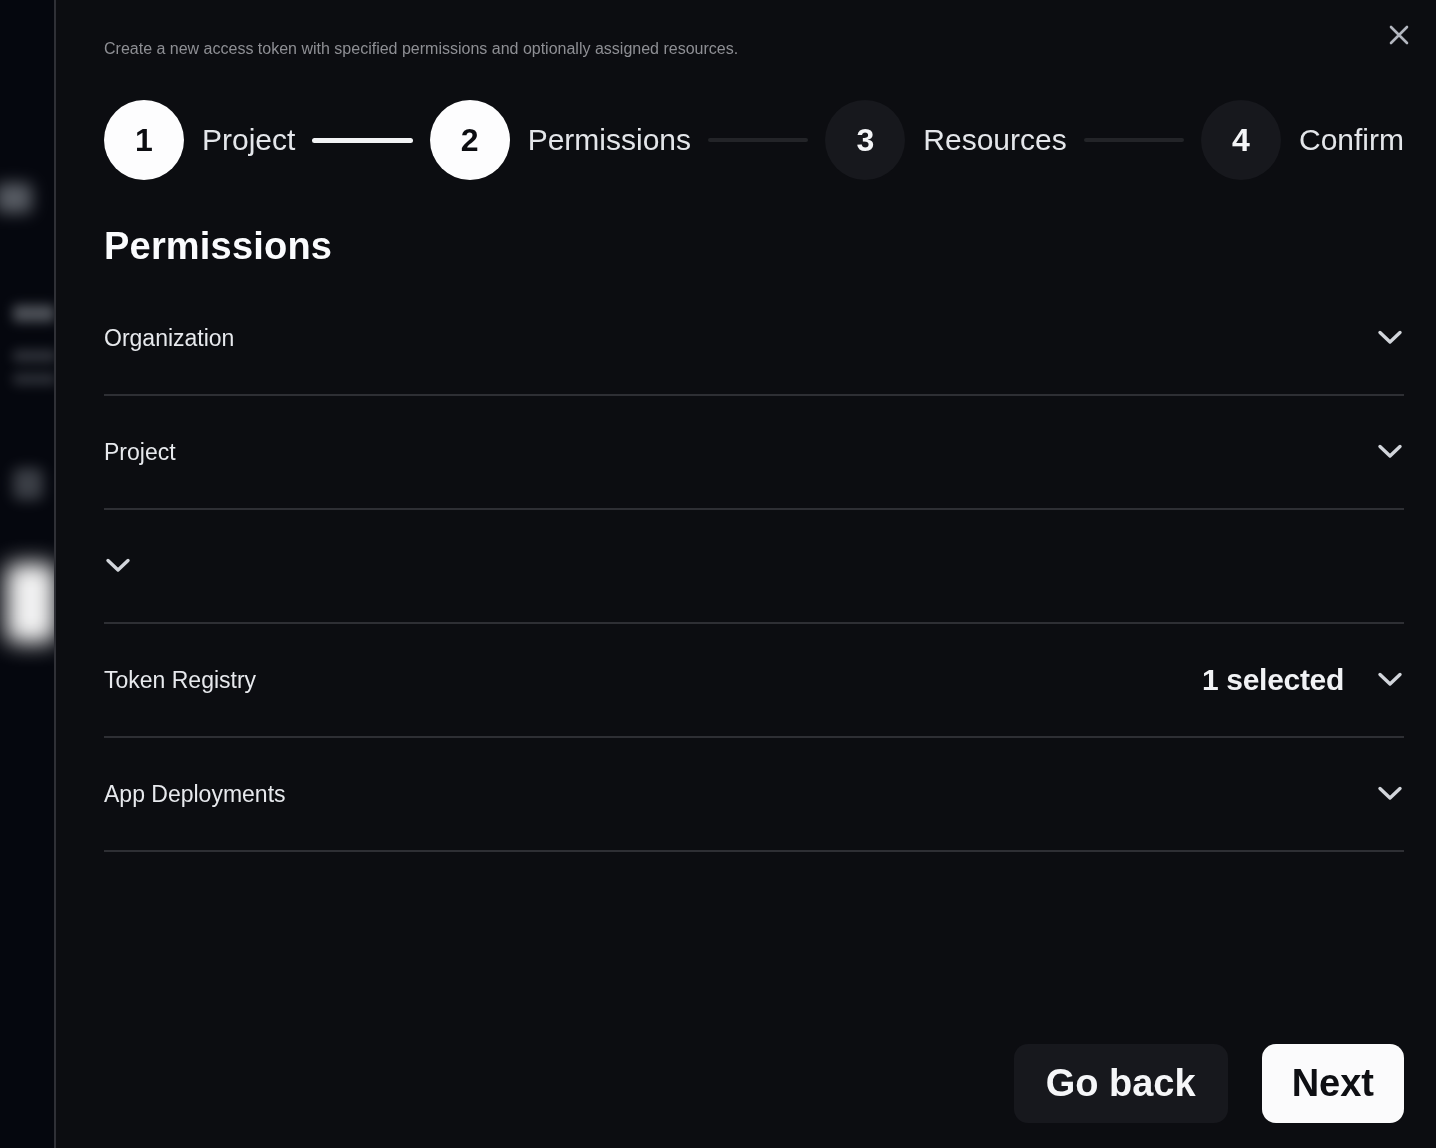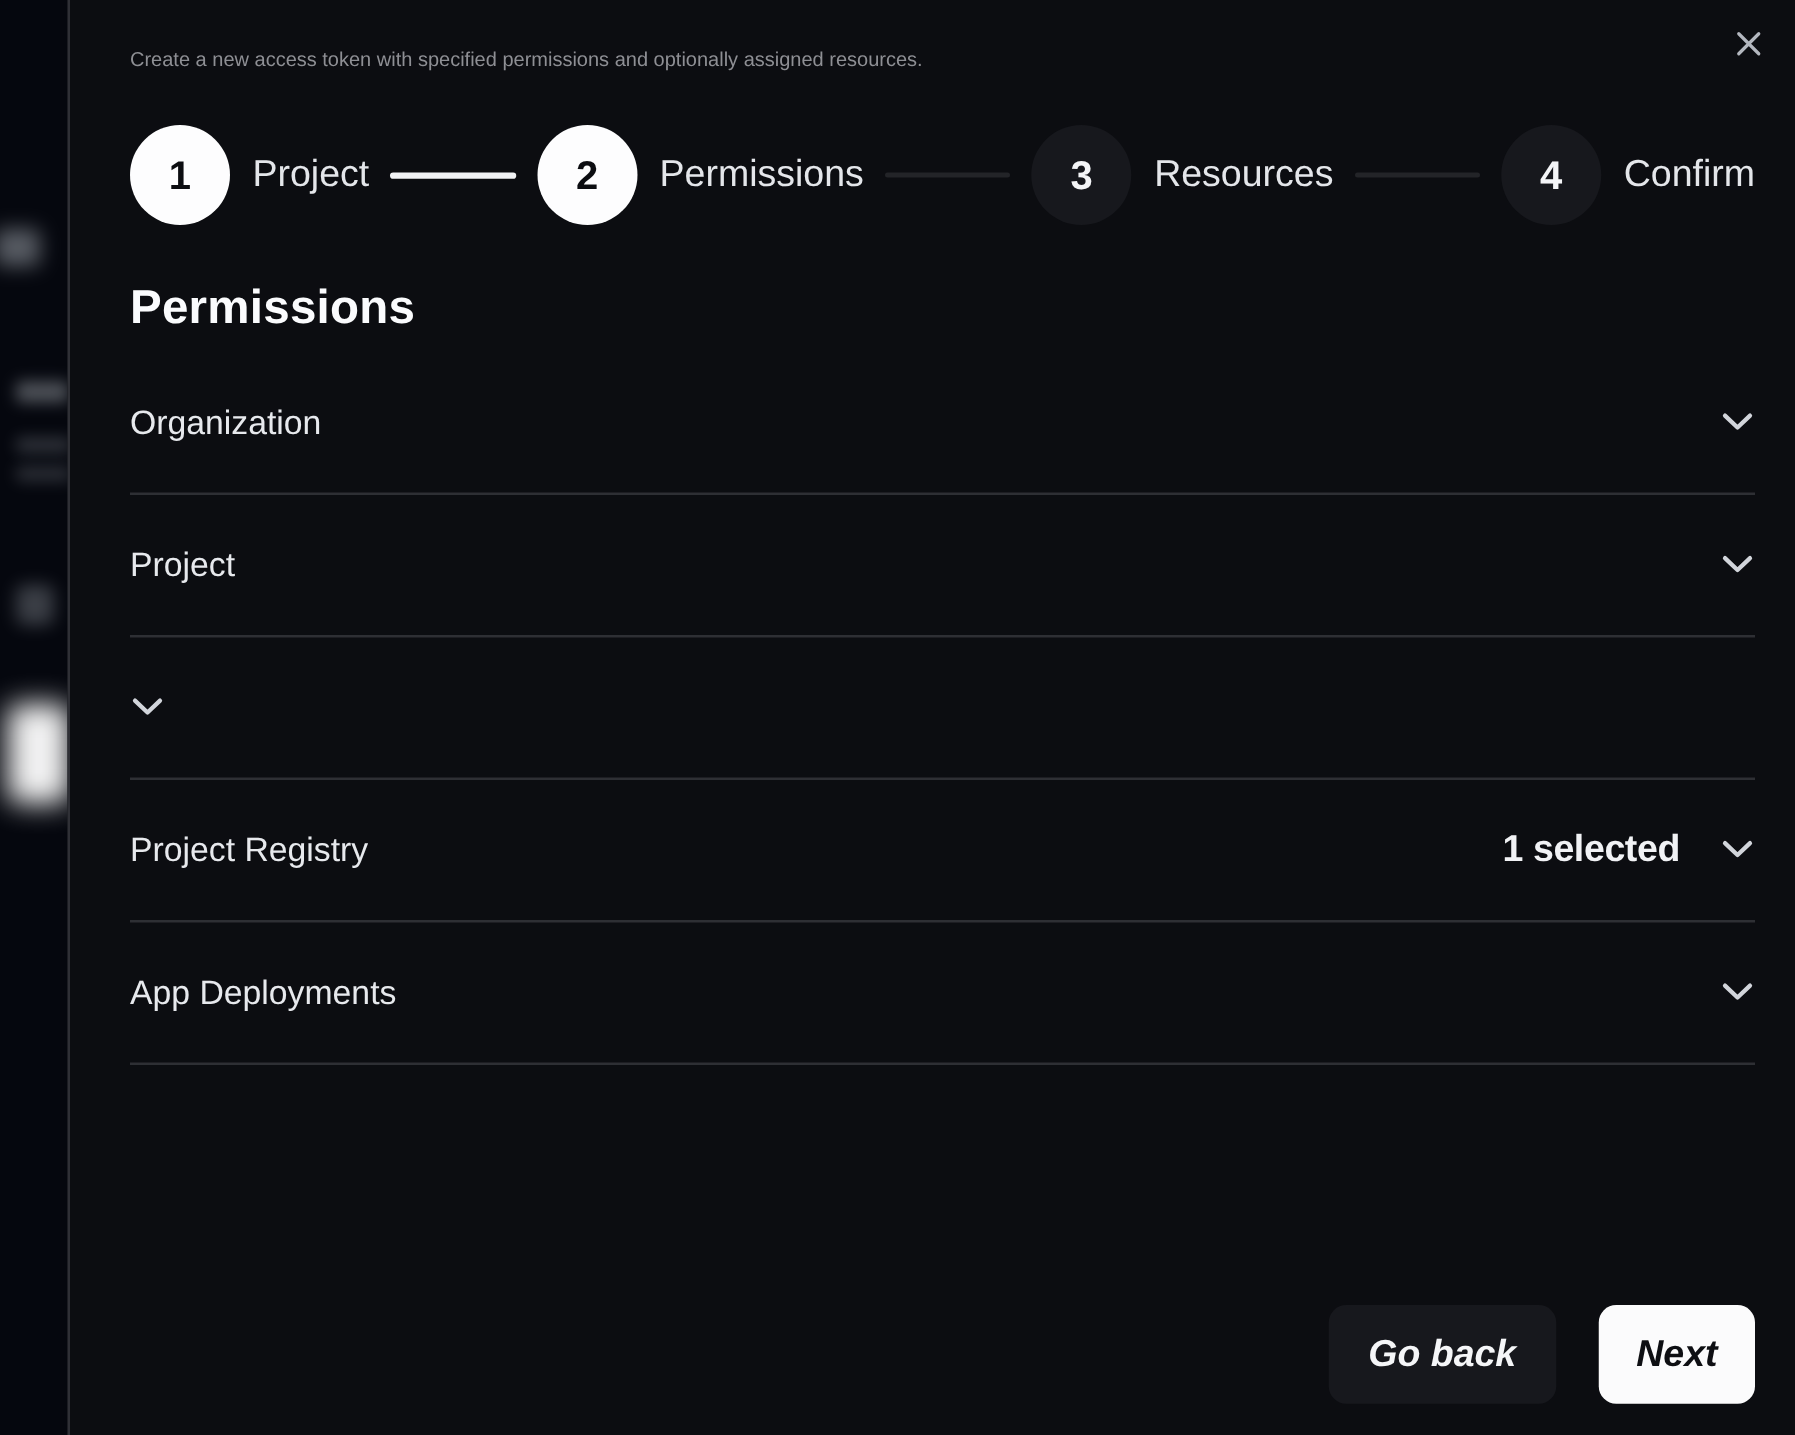--- a/index.html
+++ b/index.html
@@ -89,41 +89,41 @@
   }
   .sections { margin-top: 14px; }
   .section-row {
     height: 112px;
     border-bottom: 2px solid #2e2f34;
     display: flex;
     align-items: center;
     justify-content: space-between;
     cursor: pointer;
   }
-  .section-label { font-size: 27px; font-weight: 500; color: #e7e9ed; }
+  .section-label { font-size: 23px; font-weight: 500; color: #e7e9ed; }
   .section-right { display: flex; align-items: center; gap: 32px; }
   .section-badge { font-size: 30px; font-weight: 700; color: #f1f2f5; letter-spacing: -0.3px; }
   .section-badge:empty { display: none; }
   .chevron { display: flex; align-items: center; }
 
   .footer {
     position: absolute;
     right: 32px; bottom: 25px;
     display: flex;
     gap: 34px;
   }
   .btn {
     height: 79px;
     border: none;
     border-radius: 14px;
     font-family: "Liberation Sans", sans-serif;
-    font-size: 30px;
+    font-size: 38px;
     font-weight: 700;
     cursor: pointer;
-    display: flex; align-items: center; justify-content: center; font-style: italic;
+    display: flex; align-items: center; justify-content: center;
   }
   .btn-secondary { background: #17181d; color: #f5f6f8; padding: 0 32px; }
   .btn-primary   { background: #fbfbfc; color: #0e0f13; padding: 14px 30px; }
 </style>
 </head>
 <body>
 
 <div class="stage">
 
   <div class="blur-blob blob-nav"></div>
@@ -200,21 +200,21 @@
 
           <span class="chevron">
             <svg width="28" height="18" viewBox="0 0 28 18">
               <path d="M4 3.5 L14 13 L24 3.5" fill="none" stroke="#d2d5db" stroke-width="3.4" stroke-linecap="round" stroke-linejoin="round"></path>
             </svg>
           </span>
         </span>
       </div>
 
       <div class="section-row">
-        <span class="section-label">Project Registry</span>
+        <span class="section-label">Token Registry</span>
         <span class="section-right">
           <span class="section-badge">1 selected</span>
           <span class="chevron">
             <svg width="28" height="18" viewBox="0 0 28 18">
               <path d="M4 3.5 L14 13 L24 3.5" fill="none" stroke="#d2d5db" stroke-width="3.4" stroke-linecap="round" stroke-linejoin="round"></path>
             </svg>
           </span>
         </span>
       </div>
 

